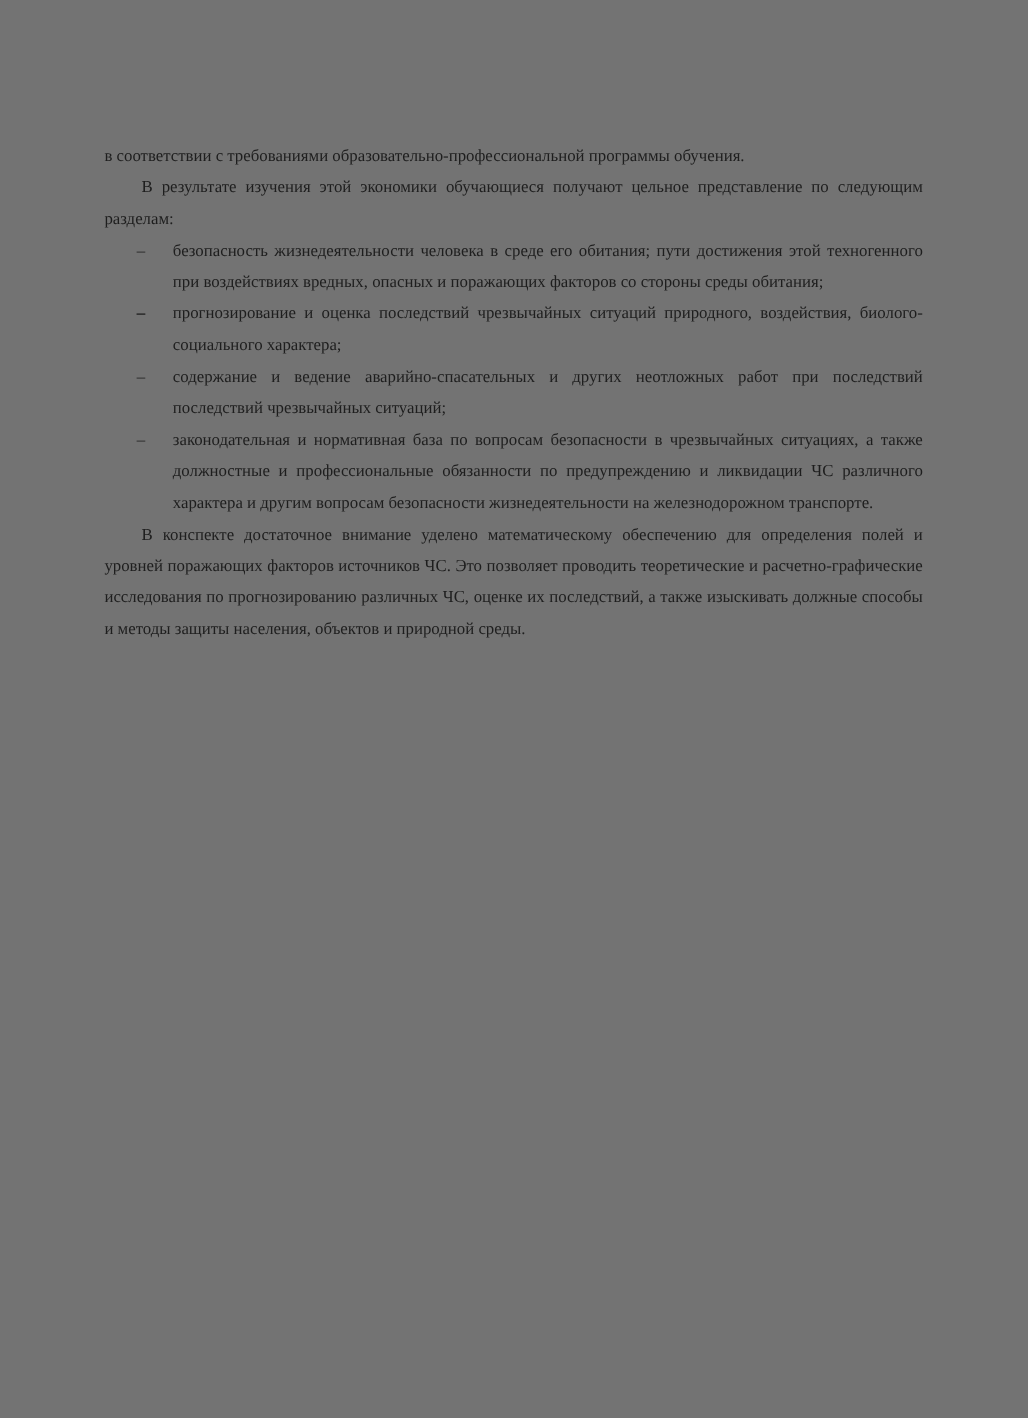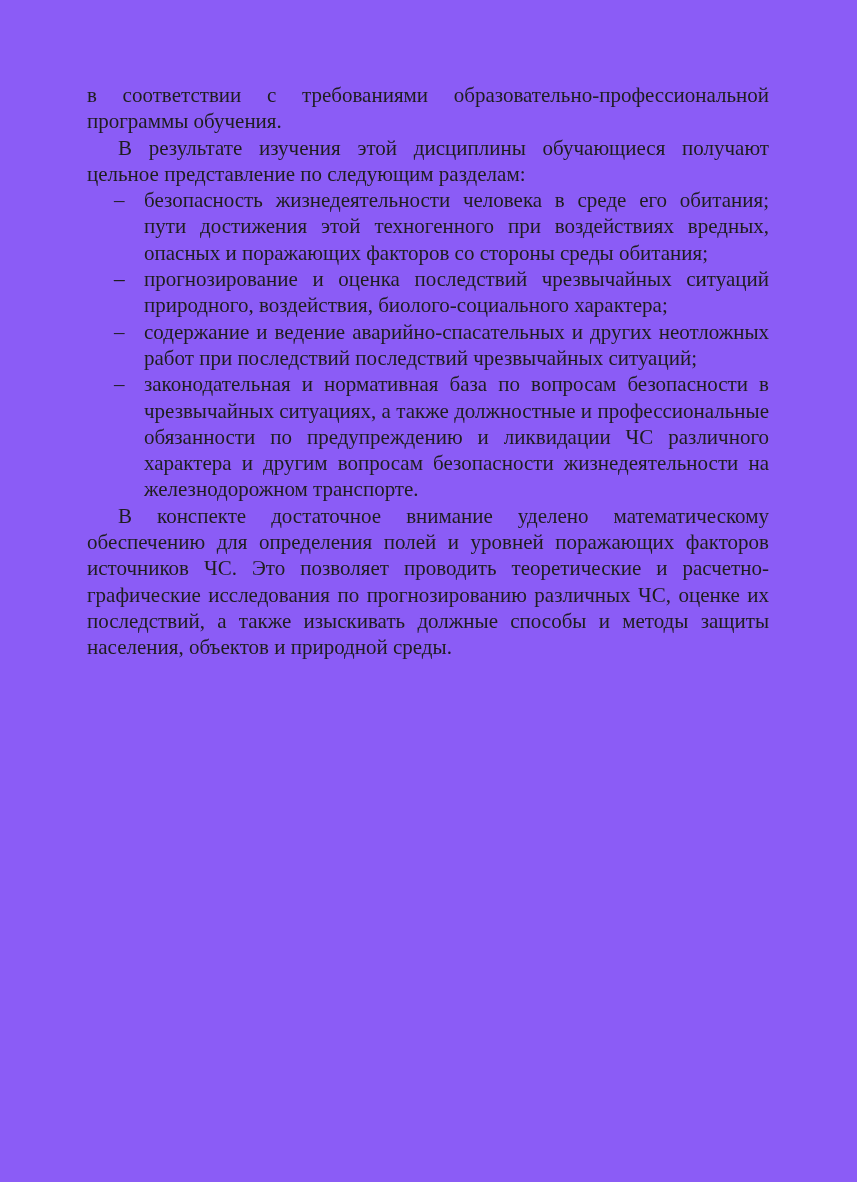--- a/index.html
+++ b/index.html
@@ -9,25 +9,25 @@
     body {
       width: 857px;
       height: 1182px;
       background: #ffffff;
       overflow: hidden;
     }
     .page {
       box-sizing: border-box;
       width: 857px;
       height: 1182px;
-      padding: 82px 88px 0 87px;
-      background: #8b5cf6;
+      padding: 118px 88px 0 87px;
+      background: #737373;
       color: #1e1e1e;
       font-family: "Liberation Serif", "DejaVu Serif", serif;
-      font-size: 21px;
+      font-size: 14px;
       line-height: 26.3px;
     }
     .para {
       margin: 0;
       text-align: justify;
     }
     .para.indent {
       text-indent: 31px;
     }
     .topics {
@@ -46,21 +46,21 @@
       top: 0;
     }
   </style>
 </head>
 <body>
 
 <div class="page">
 
   <p class="para">в соответствии с требованиями образовательно-профессиональной программы обучения.</p>
 
-  <p class="para indent">В результате изучения этой дисциплины обучающиеся получают цельное представление по следующим разделам:</p>
+  <p class="para indent">В результате изучения этой экономики обучающиеся получают цельное представление по следующим разделам:</p>
 
   <ul class="topics">
     <li class="topic">
       <span class="marker">–</span>
       <span class="topic-text">безопасность жизнедеятельности человека в среде его обитания; пути достижения этой техногенного при воздействиях вредных, опасных и поражающих факторов со стороны среды обитания;</span>
     </li>
     <li class="topic">
       <span class="marker">–</span>
     </li>
     <li class="topic">

